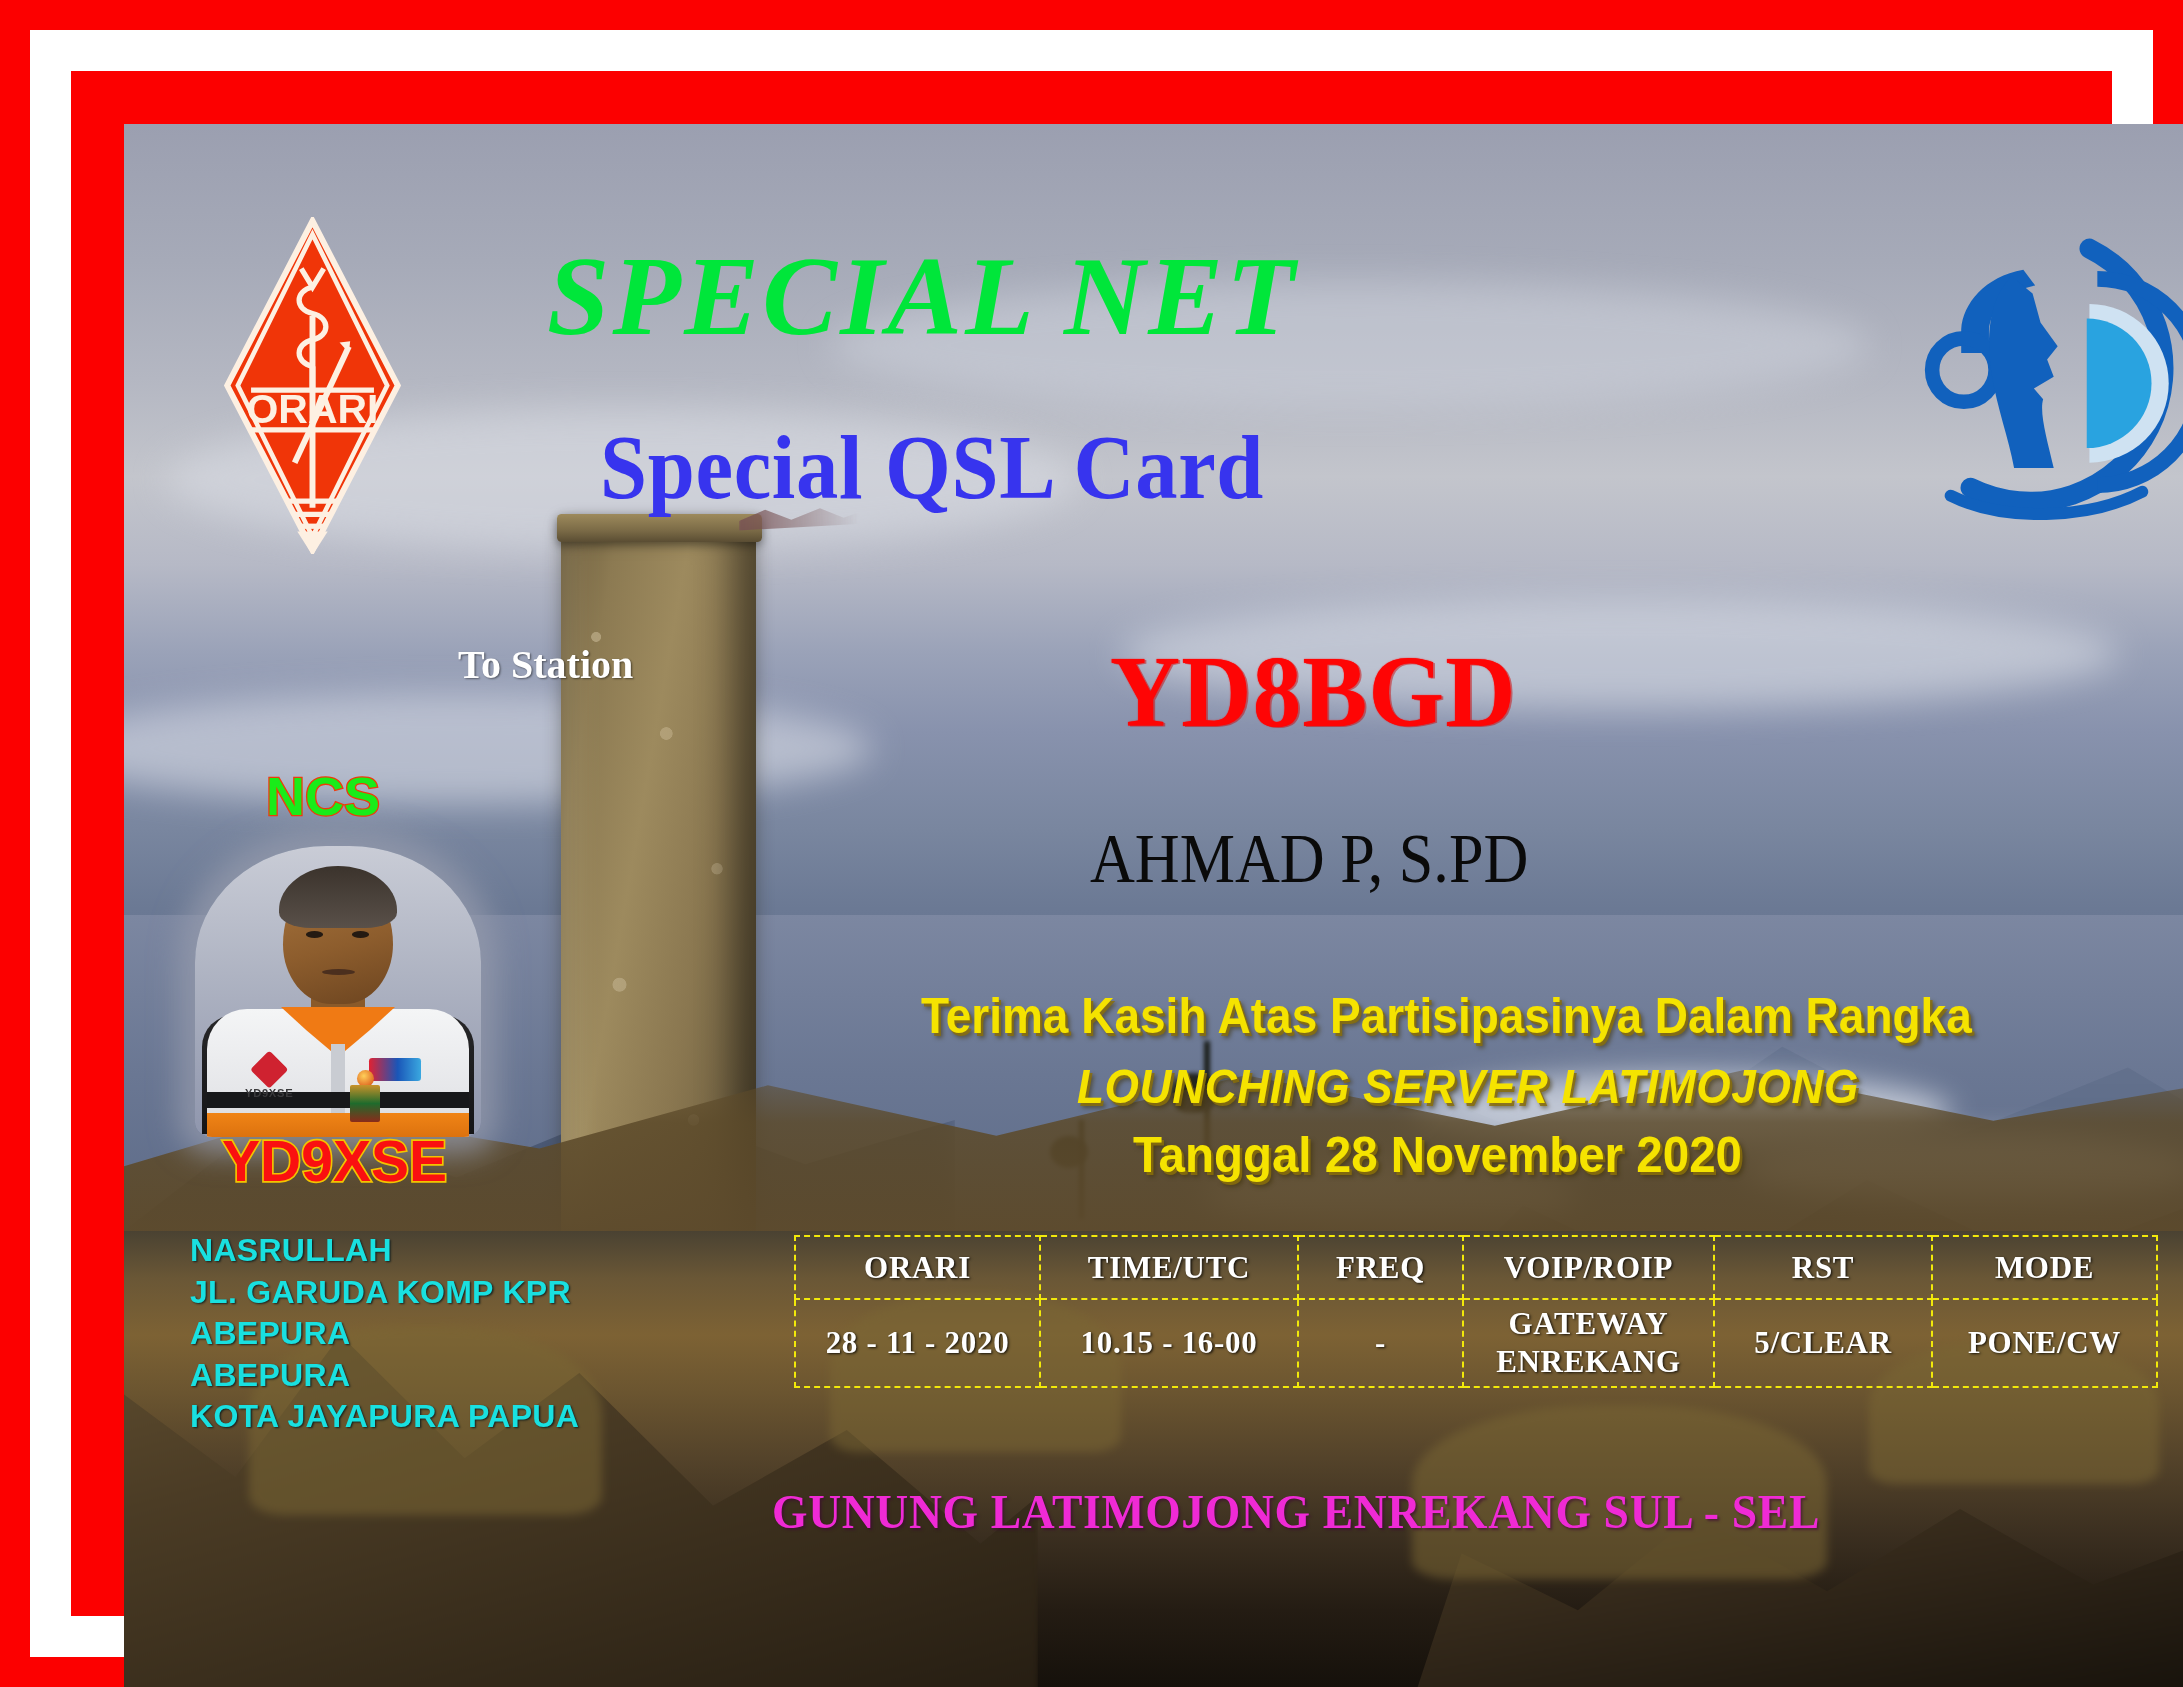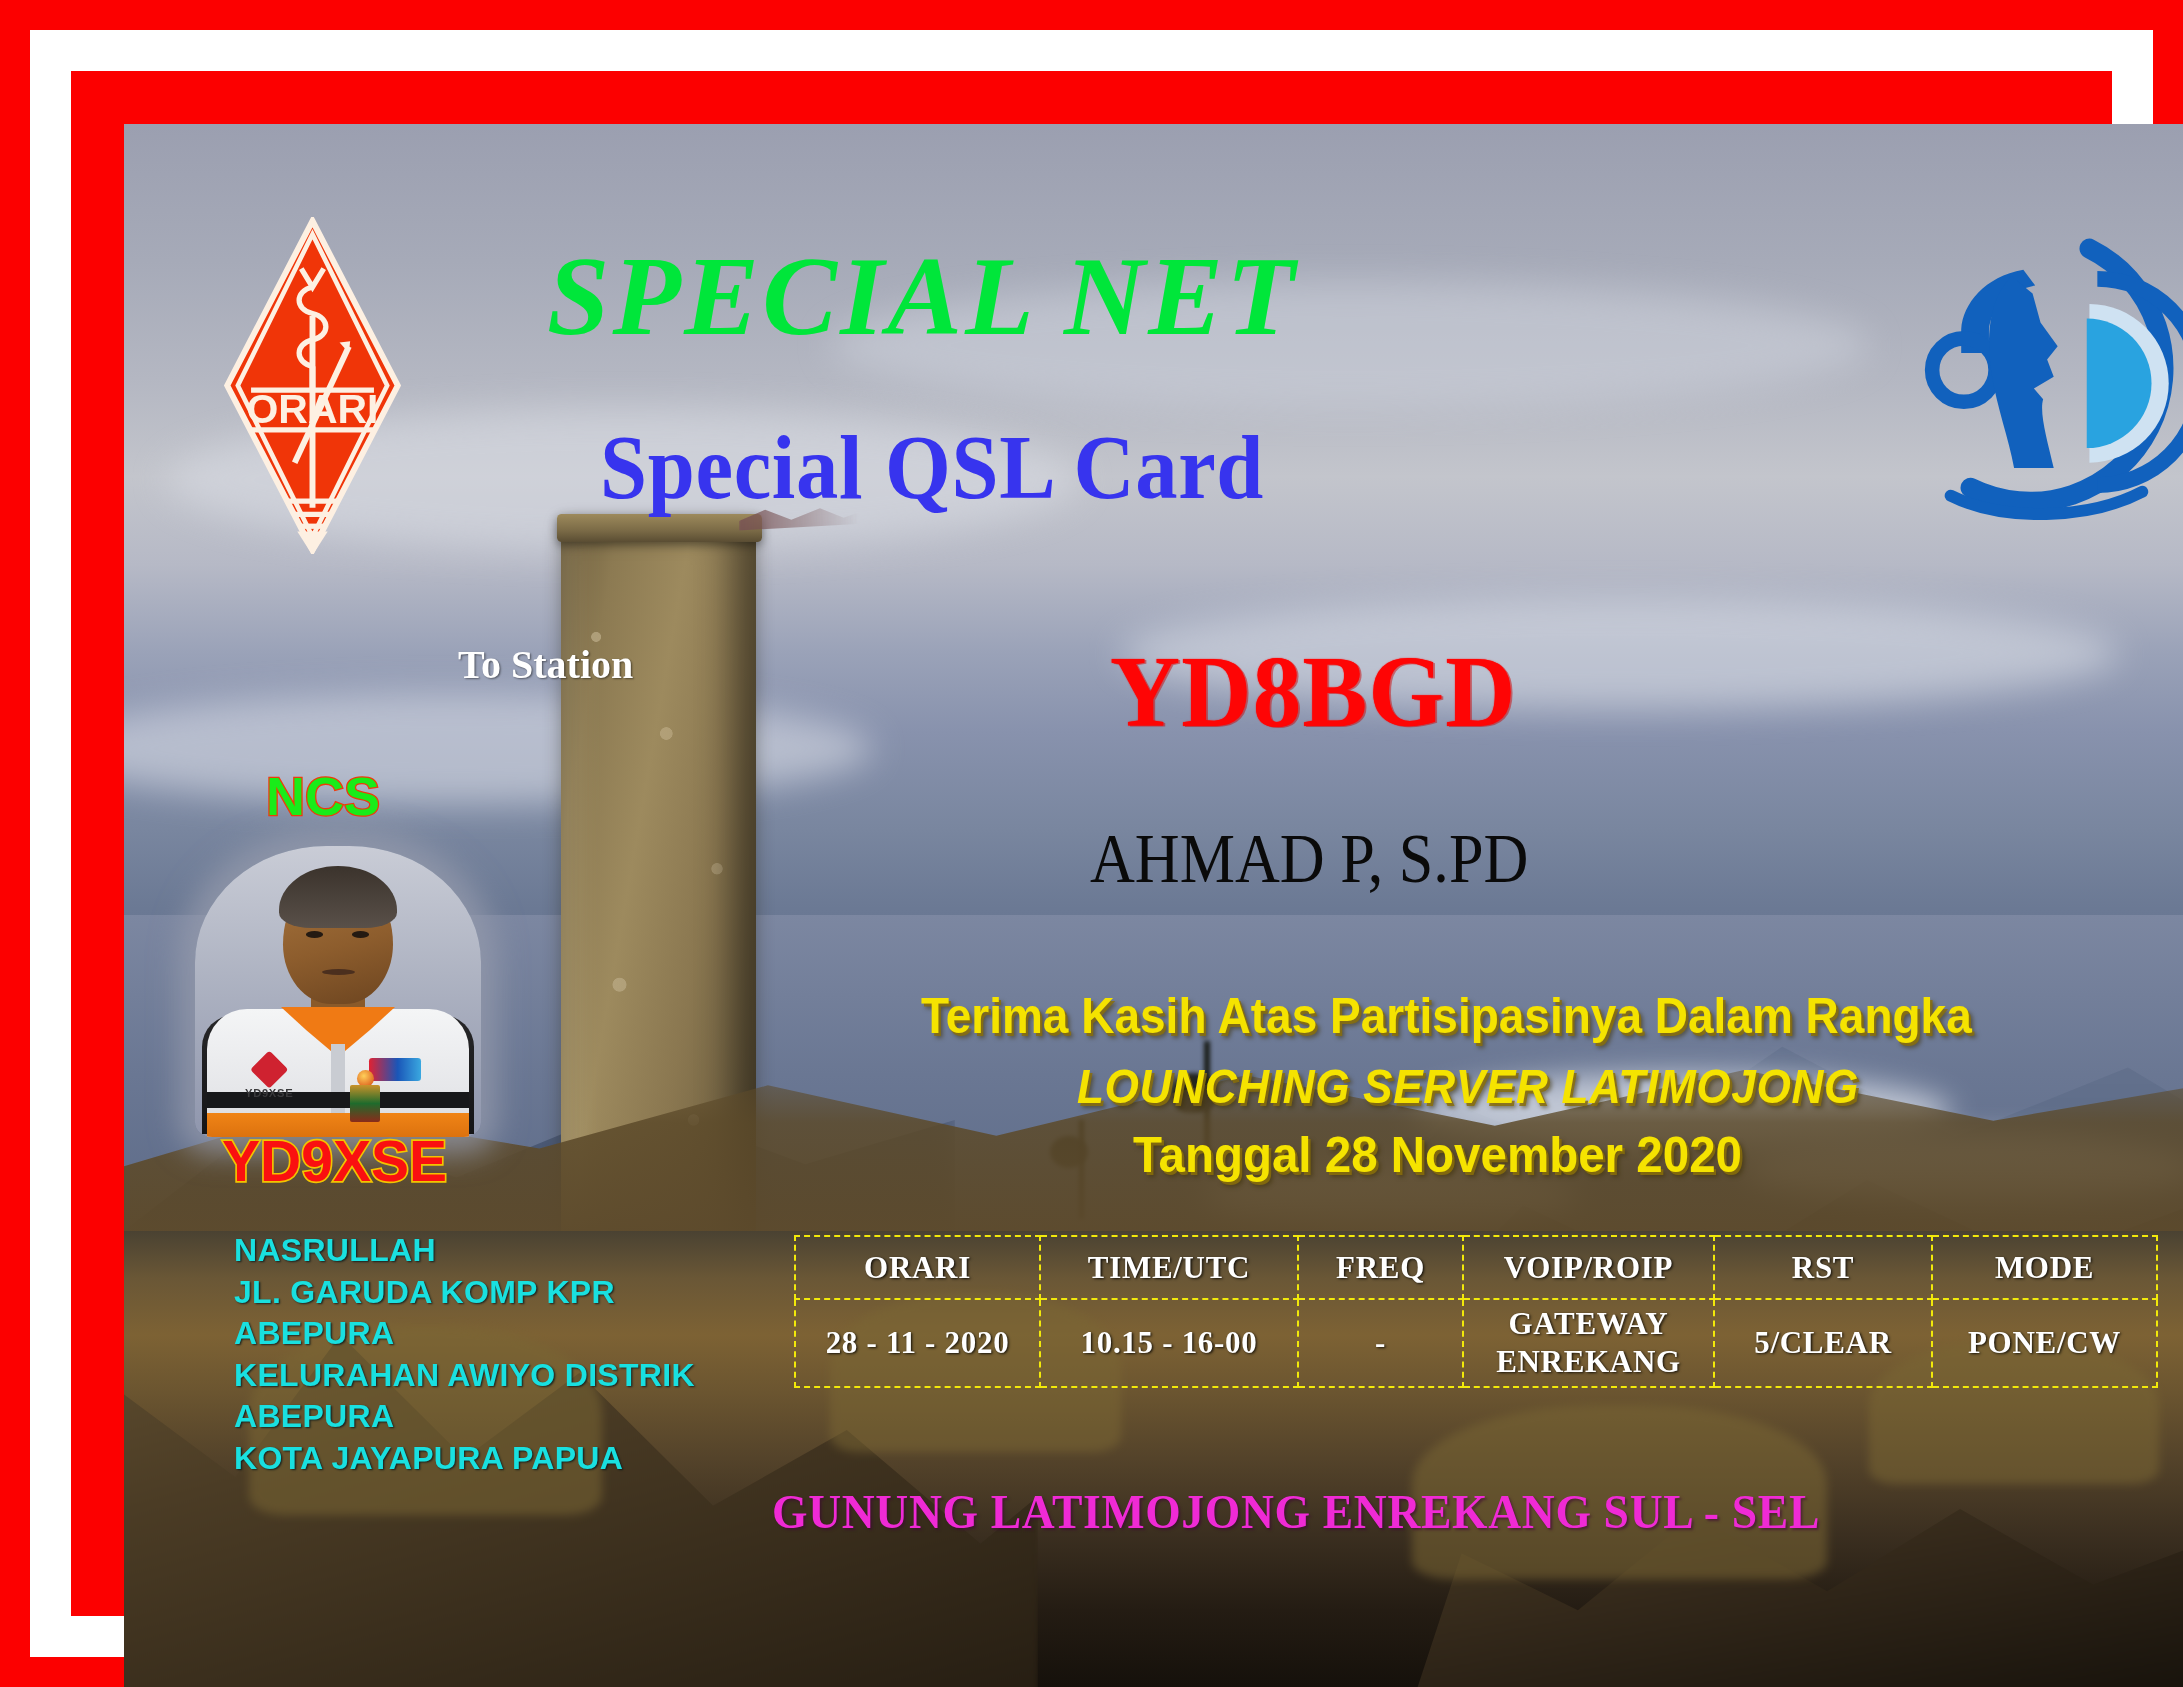--- a/index.html
+++ b/index.html
@@ -92,21 +92,21 @@
 
   .t-ncs{left:142px;top:645px;font-size:54px;font-weight:bold;color:#19ec19;
       font-family:"Liberation Sans",sans-serif;
       -webkit-text-stroke:2.6px #f03a0a; paint-order:stroke fill;}
   .t-yd9xse{left:98px;top:1009px;font-size:57px;font-weight:bold;color:#fa1010;
       font-family:"Liberation Sans",sans-serif;
       -webkit-text-stroke:3.3px #f2c400; paint-order:stroke fill;}
 
   .addrblk{position:absolute;left:66px;top:1106px;font-family:"Liberation Sans",sans-serif;
       font-weight:bold;font-size:32px;color:#19e0e0;line-height:1.30;letter-spacing:0.3px;
-      text-shadow:1.3px 1.3px 2px rgba(0,20,25,.75);margin-left:44px;}
+      text-shadow:1.3px 1.3px 2px rgba(0,20,25,.75);}
 
   .t-location{left:648px;top:1364px;font-size:48px;font-weight:bold;color:#ef2ad5;
       font-family:"Liberation Serif",serif;letter-spacing:0.7px;transform:scaleX(.95);transform-origin:left top;
       text-shadow:2px 2px 2.6px rgba(60,8,50,.6);}
 
   
   .opphoto{position:absolute;left:71px;top:722px;width:286px;height:291px;overflow:hidden;
       border-radius:46% 46% 6% 6% / 40% 40% 5% 5%;
       box-shadow:0 0 29px 17px rgba(150,155,172,.75);}
   .op-bg{position:absolute;inset:0;background:linear-gradient(180deg,#c9ccd6 0%,#aeb3c2 45%,#8f96ad 100%);}
@@ -275,21 +275,20 @@
      <div class="lbl ylw t-launch">LOUNCHING SERVER LATIMOJONG</div>
      <div class="lbl ylw t-tanggal">Tanggal  28  November  2020</div>
 
      <div class="lbl t-ncs">NCS</div>
      <div class="lbl t-yd9xse">YD9XSE</div>
 
      <div class="addrblk">
        <div>NASRULLAH</div>
        <div>JL. GARUDA KOMP KPR</div>
        <div>ABEPURA</div>
-       <div>KELURAHAN AWIYO DISTRIK</div>
        <div>ABEPURA</div>
        <div>KOTA JAYAPURA PAPUA</div>
      </div>
 
      <table class="qtable">
        <colgroup>
          <col class="cw-date">
               <col class="cw-time">
               <col class="cw-freq">
          <col class="cw-voip">

